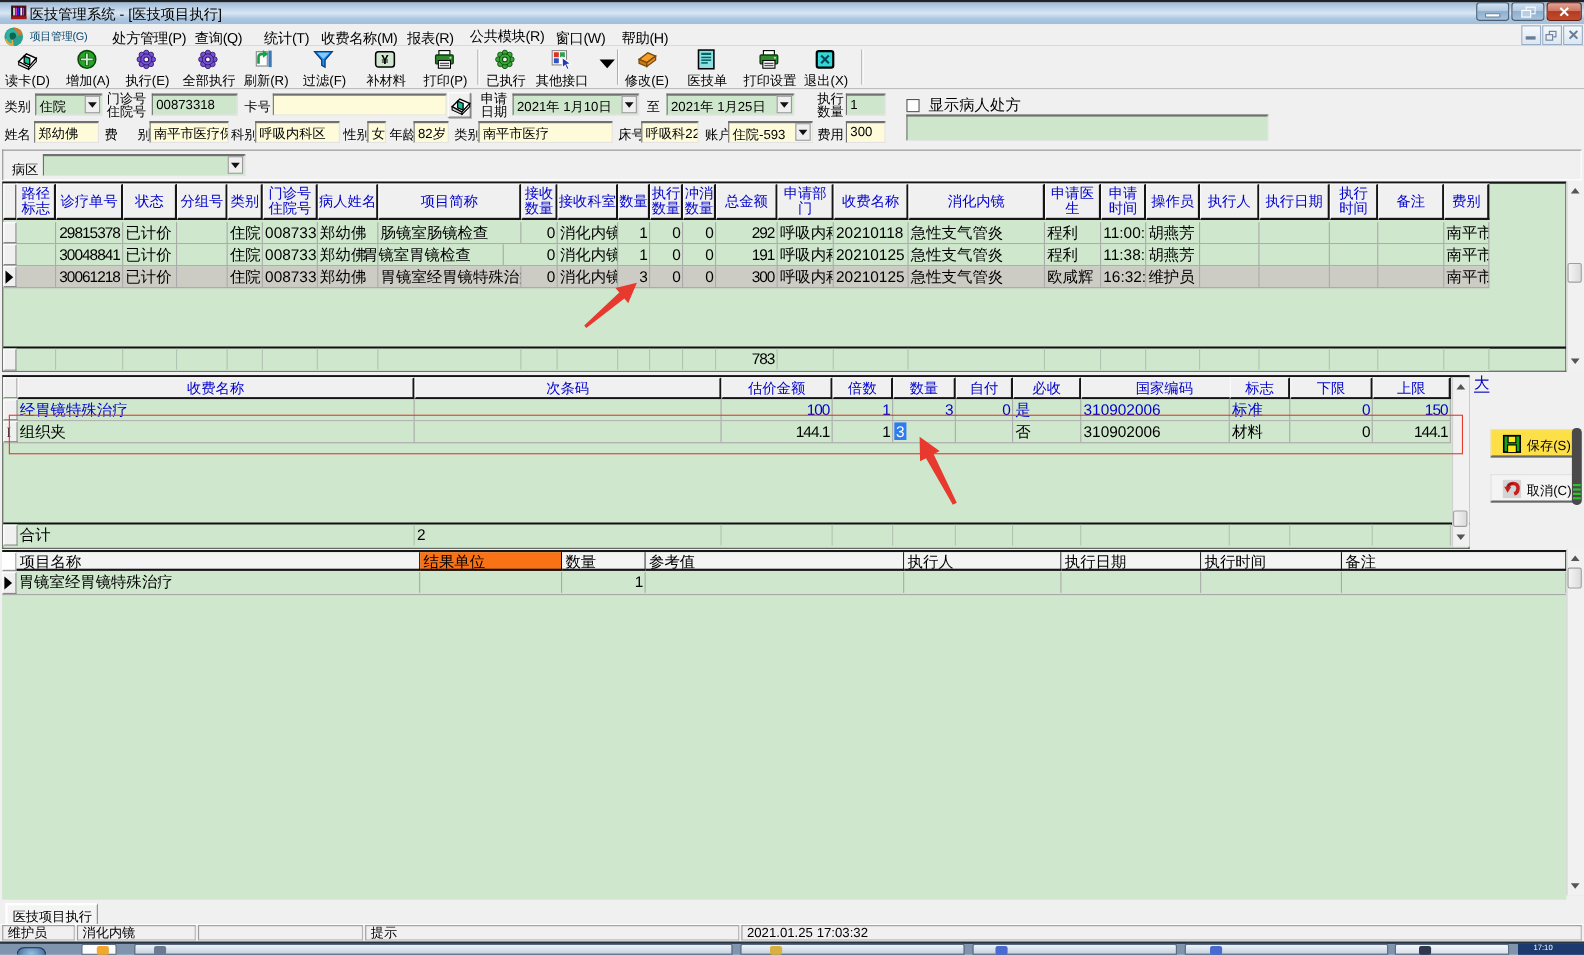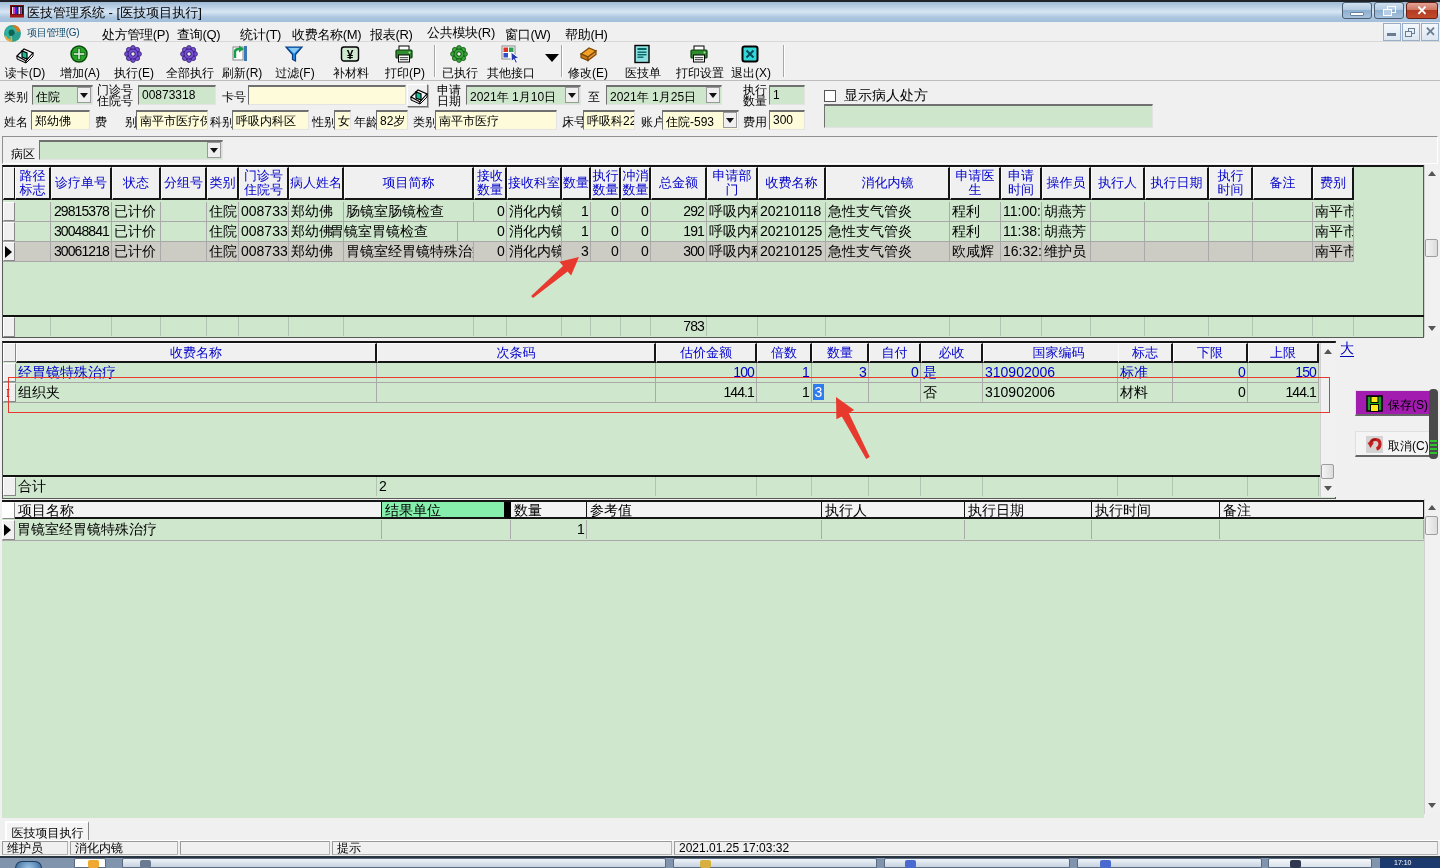--- a/index.html
+++ b/index.html
@@ -448,21 +448,21 @@
 <div class="dcell ab" style="left:983px;top:477px;width:135px;border-right-color:#b2c4b2"></div>
 <div class="dcell ab" style="left:1118px;top:477px;width:55px;border-right-color:#b2c4b2"></div>
 <div class="dcell ab" style="left:1173px;top:477px;width:75px;border-right-color:#b2c4b2"></div>
 <div class="dcell ab" style="left:1248px;top:477px;width:71px;border-right-color:#b2c4b2"></div>
 <div class="sb" style="left:1320px;top:343px;width:16px;height:154px;background:#f1f1f1;border-left:1px solid #d0d0d0"></div>
 <div class="ab" style="left:1324px;top:349px;width:0;height:0;border-left:4px solid transparent;border-right:4px solid transparent;border-bottom:5px solid #555"></div>
 <div class="ab" style="left:1324px;top:486px;width:0;height:0;border-left:4px solid transparent;border-right:4px solid transparent;border-top:5px solid #555"></div>
 <div class="ab" style="left:1321px;top:464px;width:13px;height:15px;background:linear-gradient(90deg,#f4f4f4,#dcdcdc);border:1px solid #9d9d9d;border-radius:2px"></div>
 <div class="ab" style="left:8px;top:377px;width:1322px;height:36px;border:1px solid #e8392e"></div>
 <div class="ab" style="left:1340px;top:341px;font-size:14px;color:#0000bb;border-bottom:1px solid #0000bb;line-height:15px">大</div>
-<div class="ab" style="left:1355px;top:390px;width:78px;height:26px;background:#a21caf;border:1px solid #e0e0e0;border-right:2px solid #666;border-bottom:2px solid #666">
+<div class="ab" style="left:1355px;top:390px;width:78px;height:26px;background:#fde047;border:1px solid #e0e0e0;border-right:2px solid #666;border-bottom:2px solid #666">
     <div style="position:absolute;left:10px;top:4px"><svg width="17" height="17" viewBox="0 0 17 17">
         <rect x="1" y="1" width="15" height="15" fill="#18a018" stroke="#000" stroke-width="1.5"></rect>
 <rect x="5" y="1.5" width="7" height="6" fill="#ffe818" stroke="#000" stroke-width="1"></rect>
 <rect x="4.5" y="9.5" width="8" height="7" fill="#ffe818" stroke="#000" stroke-width="1"></rect>
       </svg></div>
     <div style="position:absolute;left:32px;top:6px;font-size:12px">保存(S)</div>
   </div>
 <div class="ab" style="left:1355px;top:431px;width:78px;height:26px;background:#f4f4f4;border:1px solid #e0e0e0;border-right:2px solid #666;border-bottom:2px solid #666">
     <div style="position:absolute;left:10px;top:4px"><svg width="17" height="17" viewBox="0 0 17 17">
         <rect x="0" y="0" width="17" height="17" fill="#d4d4d4"></rect>
@@ -473,21 +473,21 @@
     <div style="position:absolute;left:32px;top:6px;font-size:12px">取消(C)</div>
   </div>
 <div class="ab" style="left:1429px;top:389px;width:9px;height:70px;background:#4a4a4a;border-radius:4px"></div>
 <div class="ab" style="left:1430px;top:440px;width:7px;height:2px;background:#30c030"></div>
 <div class="ab" style="left:1430px;top:444px;width:7px;height:2px;background:#30c030"></div>
 <div class="ab" style="left:1430px;top:448px;width:7px;height:2px;background:#30c030"></div>
 <div class="ab" style="left:1430px;top:452px;width:7px;height:2px;background:#30c030"></div>
 <div class="ab" style="left:2px;top:500px;width:1438px;height:318px;background:#cfe7cd;border-top:2px solid #151515"></div>
 <div class="ind" style="left:2px;top:502px;width:13px;height:17px;background:#fff"></div>
 <div class="ab" style="left:15px;top:502px;width:367px;height:17px;background:#f3f3f3;border-right:1px solid #151515;border-bottom:2px solid #151515;font-size:14px;line-height:16px;padding-left:3px;overflow:hidden">项目名称</div>
-<div class="ab" style="left:382px;top:502px;width:129px;height:17px;background:#86efac;border-right:7px solid #000000;border-bottom:2px solid #151515;font-size:14px;line-height:16px;padding-left:3px;overflow:hidden">结果单位</div>
+<div class="ab" style="left:382px;top:502px;width:129px;height:17px;background:#f97316;border-right:1px solid #000000;border-bottom:2px solid #151515;font-size:14px;line-height:16px;padding-left:3px;overflow:hidden">结果单位</div>
 <div class="ab" style="left:511px;top:502px;width:76px;height:17px;background:#f3f3f3;border-right:1px solid #151515;border-bottom:2px solid #151515;font-size:14px;line-height:16px;padding-left:3px;overflow:hidden">数量</div>
 <div class="ab" style="left:587px;top:502px;width:235px;height:17px;background:#f3f3f3;border-right:1px solid #151515;border-bottom:2px solid #151515;font-size:14px;line-height:16px;padding-left:3px;overflow:hidden">参考值</div>
 <div class="ab" style="left:822px;top:502px;width:143px;height:17px;background:#f3f3f3;border-right:1px solid #151515;border-bottom:2px solid #151515;font-size:14px;line-height:16px;padding-left:3px;overflow:hidden">执行人</div>
 <div class="ab" style="left:965px;top:502px;width:127px;height:17px;background:#f3f3f3;border-right:1px solid #151515;border-bottom:2px solid #151515;font-size:14px;line-height:16px;padding-left:3px;overflow:hidden">执行日期</div>
 <div class="ab" style="left:1092px;top:502px;width:128px;height:17px;background:#f3f3f3;border-right:1px solid #151515;border-bottom:2px solid #151515;font-size:14px;line-height:16px;padding-left:3px;overflow:hidden">执行时间</div>
 <div class="ab" style="left:1220px;top:502px;width:204px;height:17px;background:#f3f3f3;border-right:1px solid #151515;border-bottom:2px solid #151515;font-size:14px;line-height:16px;padding-left:3px;overflow:hidden">备注</div>
 <div class="ab" style="left:2px;top:520px;width:1422px;height:21px;background:#cfe7cd;border-bottom:1px solid #a8a8a8"></div>
 <div class="ind" style="left:2px;top:520px;width:13px;height:20px"></div>
 <div class="ab" style="left:4px;top:524px;width:0;height:0;border-left:7px solid #000;border-top:6px solid transparent;border-bottom:6px solid transparent"></div>
 <div class="dcell ab " style="left:15px;top:520px;width:367px">胃镜室经胃镜特殊治疗</div>

